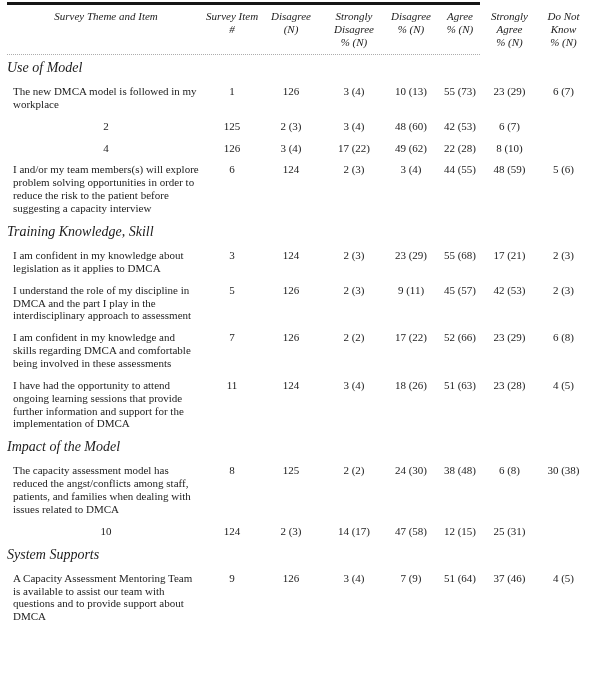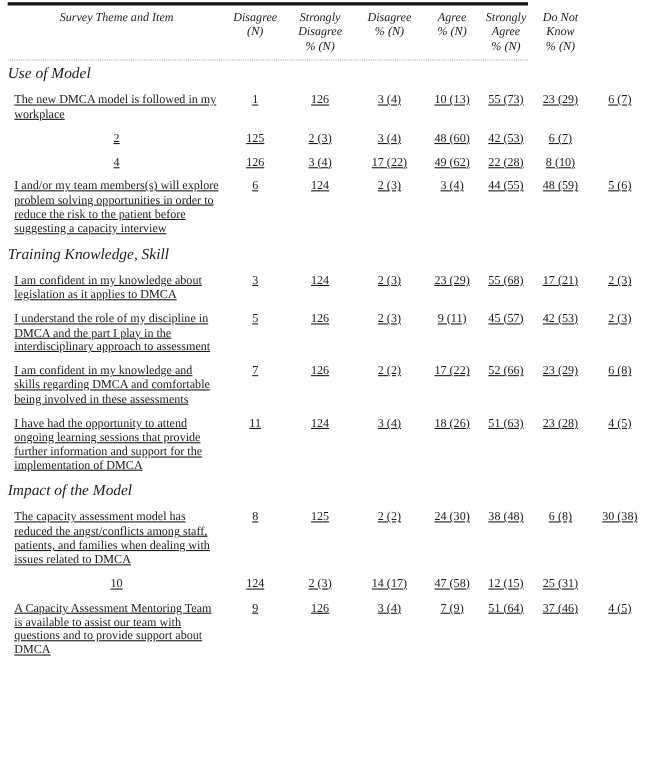--- a/index.html
+++ b/index.html
@@ -42,21 +42,20 @@
     font-style: italic;
     font-size: 14px;
     line-height: 1.15;
     margin: 3px 0 9px 0;
   }
   .trow {
     display: grid;
     grid-template-columns: 198px 54px 64px 62px 52px 46px 53px 55px;
     align-items: start;
     margin-bottom: 9px;
-    text-decoration: underline;
   }
   .cell {
     font-size: 11px;
     line-height: 1.17;
   }
   .cell.item {
     padding-left: 6px;
     padding-right: 6px;
     text-align: left;
   }
@@ -66,20 +65,22 @@
   }
 </style>
 </head>
 <body>
 
 <div class="page">
   <div class="top-rule"></div>
 
   <div class="thead">
     <div class="hcell">Survey Theme and Item</div>
+    <div class="hcell">Survey Item
+#</div>
     <div class="hcell">Disagree
 (N)</div>
     <div class="hcell">Strongly
 Disagree
 % (N)</div>
     <div class="hcell">Disagree
 % (N)</div>
     <div class="hcell">Agree
 % (N)</div>
     <div class="hcell">Strongly
@@ -184,20 +185,21 @@
       </div>
       <div class="trow">
         <div class="cell num">10</div>
         <div class="cell num">124</div>
         <div class="cell num">2 (3)</div>
         <div class="cell num">14 (17)</div>
         <div class="cell num">47 (58)</div>
         <div class="cell num">12 (15)</div>
         <div class="cell num">25 (31)</div>
       </div>
+      <div class="section-title">System Supports</div>
       <div class="trow">
         <div class="cell item">A Capacity Assessment Mentoring Team is available to assist our team with questions and to provide support about DMCA</div>
         <div class="cell num">9</div>
         <div class="cell num">126</div>
         <div class="cell num">3 (4)</div>
         <div class="cell num">7 (9)</div>
         <div class="cell num">51 (64)</div>
         <div class="cell num">37 (46)</div>
         <div class="cell num">4 (5)</div>
       </div>

